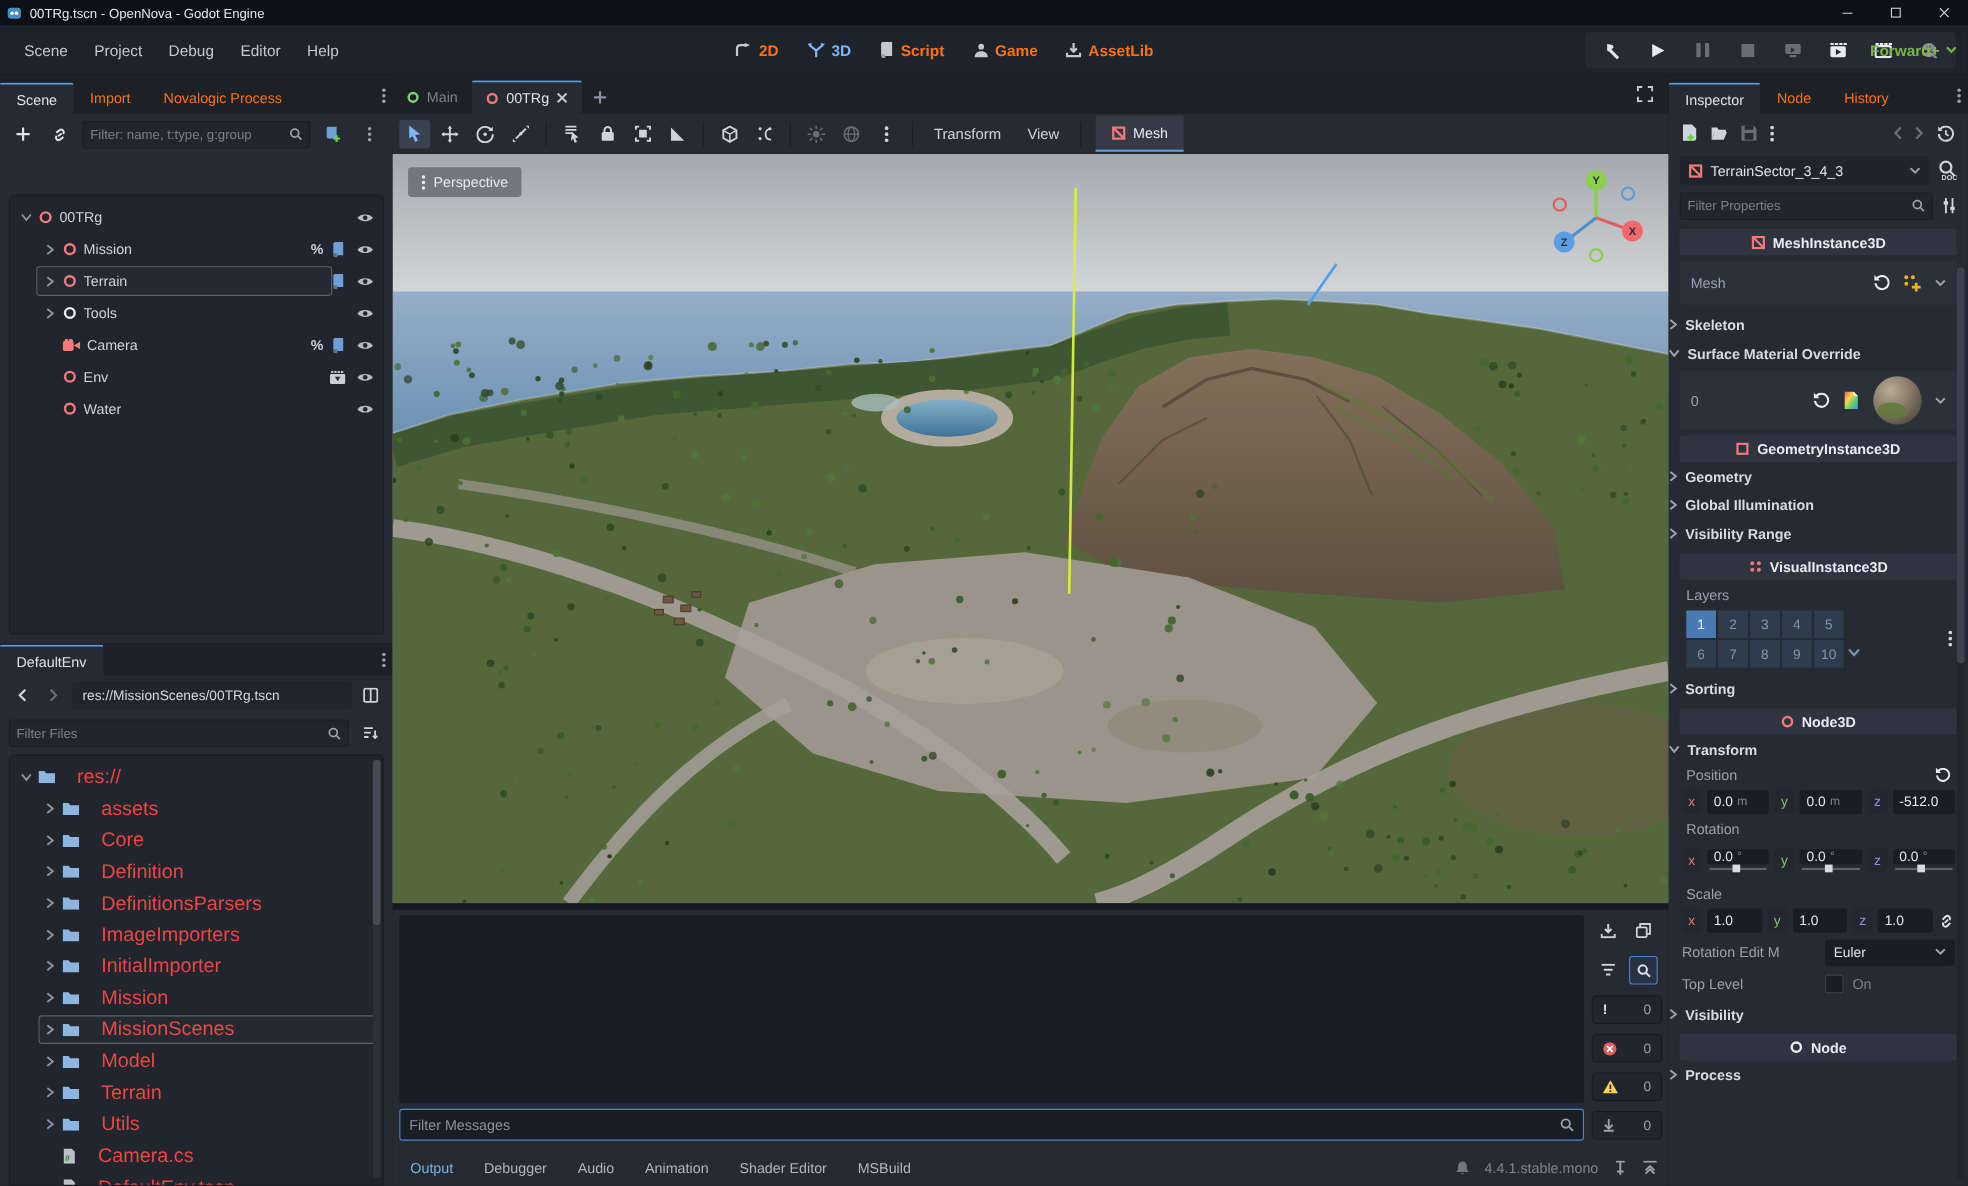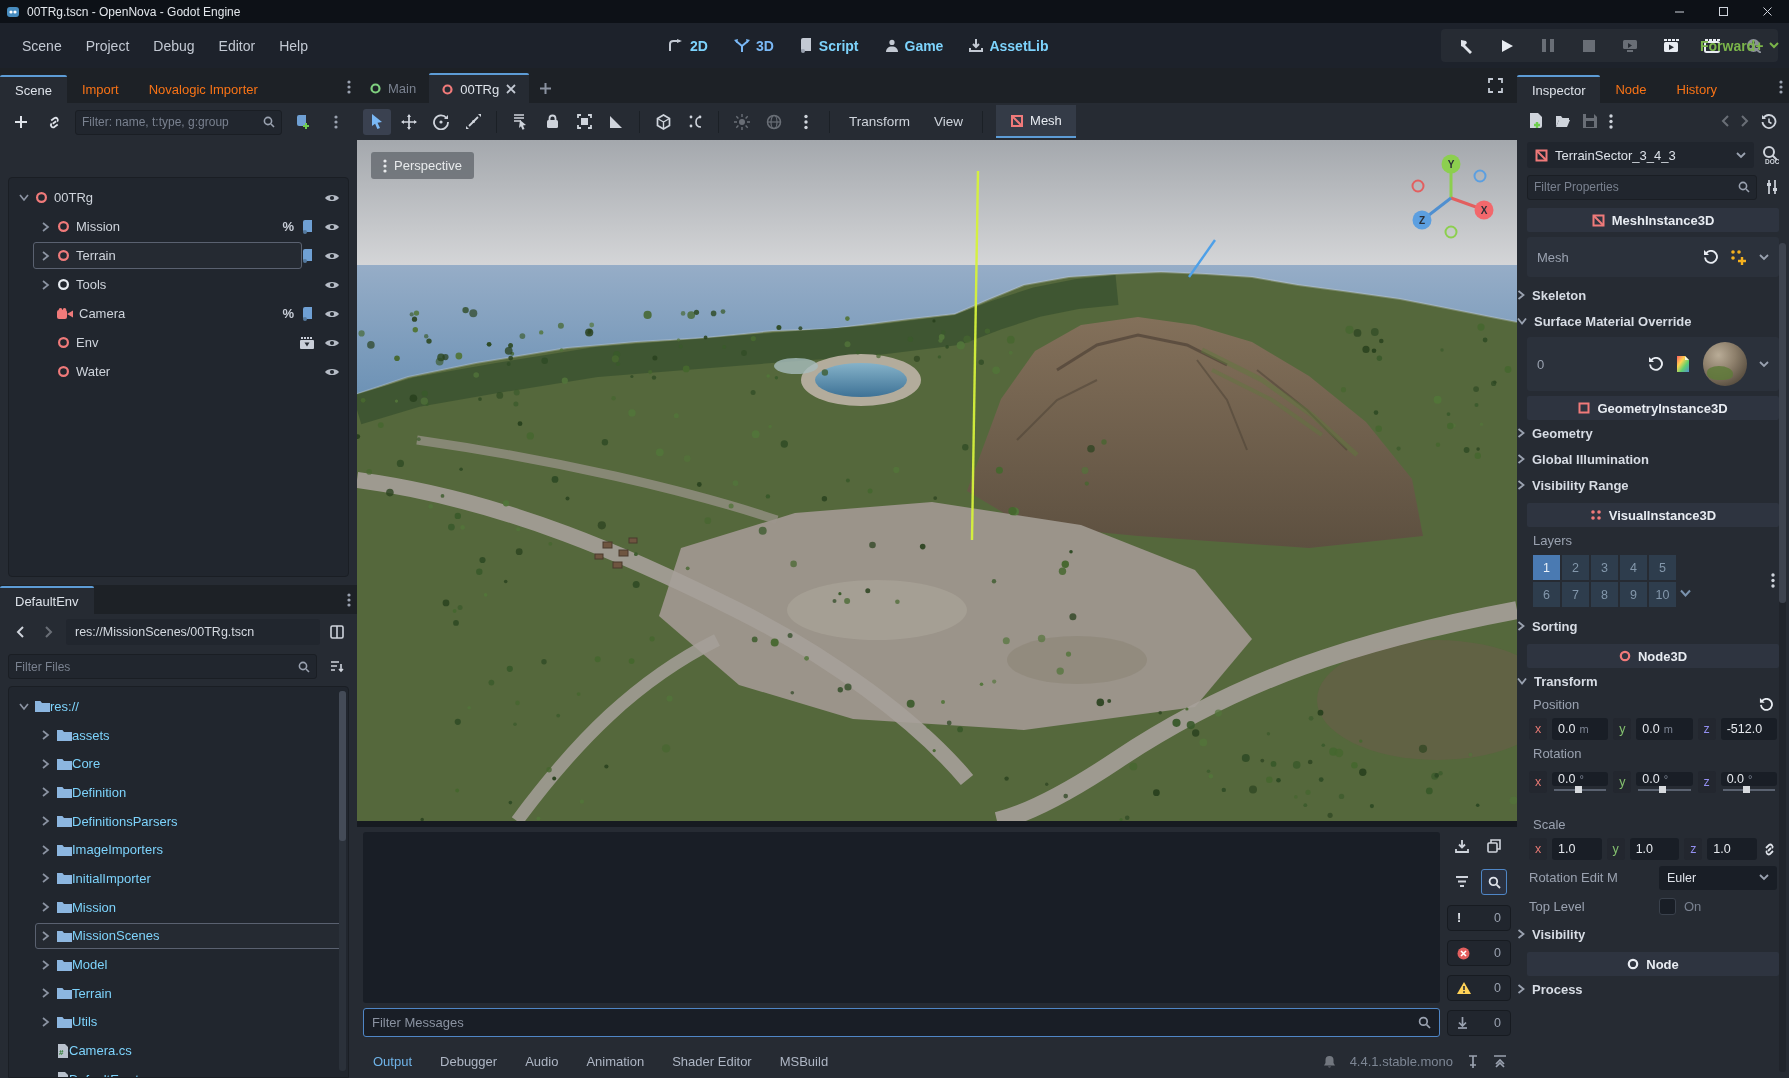--- a/index.html
+++ b/index.html
@@ -12,21 +12,21 @@
   
   #titlebar{position:absolute;left:0;top:0;width:1789px;height:23px;background:#0d1117;display:flex;align-items:center;padding-left:6px;font-size:12px;color:#e3e7ec;gap:7px}
   .winbtns{position:absolute;right:0;top:0;height:23px;display:flex}
   .winbtn{width:44px;height:23px;display:flex;align-items:center;justify-content:center;color:#cfd4dc;font-size:12px}
 
   
   #menubar{position:absolute;left:0;top:23px;width:1789px;height:45px;background:#1d222b}
   #menu-left{position:absolute;left:10px;top:0;height:45px;display:flex;align-items:center}
   #menu-left .mitem{padding:6px 12px;color:#c3c9d3;font-size:14px}
   #ctx{position:absolute;left:668px;top:0;height:45px;display:flex;align-items:center;gap:26px}
-  .ctxitem{display:flex;align-items:center;gap:6px;color:#7dd3fc;font-size:14px;font-weight:bold}
+  .ctxitem{display:flex;align-items:center;gap:6px;color:#f97316;font-size:14px;font-weight:bold}
   .ctxitem.active{color:#7ab8f5}
   #runbar{position:absolute;left:1441px;top:6px;height:33px;background:#262b33;border-radius:4px;display:flex;align-items:center;gap:17px;padding:0 13px}
   #renderer{position:absolute;left:1700px;top:0;height:45px;display:flex;align-items:center;gap:6px;color:#7bb54a;font-weight:bold;font-size:14px}
 
   
   .dock-tabbar{height:35px;display:flex;align-items:flex-end;background:#1d2126;position:relative}
   .dtab{height:28px;display:flex;align-items:center;padding:0 15px;color:#f97316;font-size:13px;gap:6px}
   .dtab.active{background:#262b33;color:#dde2e9;border-top:2px solid #5d9cd6;border-radius:2px 2px 0 0}
   .dots-btn{position:absolute;right:6px;top:12px}
 
@@ -46,21 +46,21 @@
   .selbox{position:absolute;top:1px;bottom:1px;border:1px solid #5a6170;border-radius:3px;background:rgba(255,255,255,0.02)}
 
   
   #fs-dock{position:absolute;left:0;top:585px;width:357px;height:493px;background:#1d2126}
   #fs-dock .body{position:absolute;left:0;top:29px;right:0;bottom:0;background:#262b33}
   #fs-nav{height:36px;display:flex;align-items:center;gap:5px;padding:0 8px}
   #fs-path{flex:1;height:26px;background:#21262e;border-radius:3px;display:flex;align-items:center;padding:0 9px;font-size:12.5px;color:#d4d9e0;white-space:nowrap;overflow:hidden}
   #fs-filter-row{height:33px;display:flex;align-items:center;gap:8px;padding:0 8px}
   #fs-tree-well{position:absolute;left:8px;top:72px;right:8px;bottom:0;background:#21262e;border:1px solid #1a1e24;border-radius:4px 4px 0 0;overflow:hidden;padding-top:5px}
   .frow{height:28.7px;display:flex;align-items:center;position:relative}
-  .frow .lbl{margin-left:0;font-size:13px;color:#7dd3fc;white-space:nowrap}
+  .frow .lbl{margin-left:20px;font-size:18px;color:#ef4444;white-space:nowrap}
   #fs-scroll{position:absolute;right:2px;top:4px;width:7px;height:380px;background:#2b313a;border-radius:3px}
   #fs-scroll .thumb{position:absolute;left:0;top:0;width:7px;height:150px;background:#444b57;border-radius:3px}
 
   
   #center{position:absolute;left:357px;top:68px;width:1160px;height:1010px}
   #scene-tabs{height:35px;background:#1d2126;display:flex;align-items:flex-end;position:relative}
   .stab{height:30px;display:flex;align-items:center;gap:7px;padding:0 13px;color:#79818f;font-size:13px}
   .stab.active{background:#262b33;color:#dde2e9;border-top:2px solid #5d9cd6;border-radius:2px 2px 0 0}
   #vtoolbar{height:37px;background:#262b33;display:flex;align-items:center;gap:4px;padding:0 6px;position:relative}
   .vt-ic{width:28px;height:26px;display:flex;align-items:center;justify-content:center;border-radius:3px}
@@ -266,21 +266,21 @@
           <path d="M1 1l4 4 4-4" fill="none" stroke="#7bb54a" stroke-width="2"></path>
         </svg>
       </span>
   </div>
 </div>
 
 <div id="scene-dock">
   <div class="dock-tabbar">
     <div class="dtab active">Scene</div>
     <div class="dtab">Import</div>
-    <div class="dtab">Novalogic Importer</div>
+    <div class="dtab">Novalogic Process</div>
     <span class="dots-btn">
         <svg width="4" height="14">
           <circle cx="2" cy="2" r="1.6" fill="#9aa2b0"></circle>
           <circle cx="2" cy="7" r="1.6" fill="#9aa2b0"></circle>
           <circle cx="2" cy="12" r="1.6" fill="#9aa2b0"></circle>
         </svg>
       </span>
   </div>
   <div class="body">
     <div id="scene-toolbar">
@@ -1684,21 +1684,21 @@
           <span class="vfield">
             <span>0.0</span>
             <span class="unit">°</span>
           </span>
           <span class="slider">
             <span class="track"></span>
             <span class="knob"></span>
           </span>
         </span>
     </div>
-    <div class="prop-lbl" style="margin-top:14px">
+    <div class="prop-lbl" style="margin-top:2px">
         <span>Scale</span>
       </div>
     <div class="vrow">
       <span class="axchip ax-x">x</span>
         <span class="vfield">
           <span>1.0</span>
         </span>
       <span class="axchip ax-y">y</span>
         <span class="vfield">
           <span>1.0</span>

